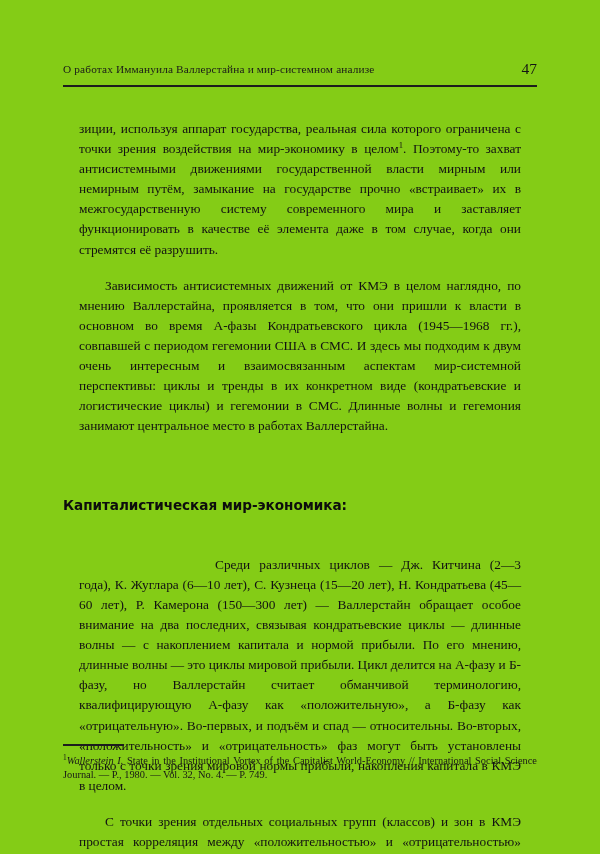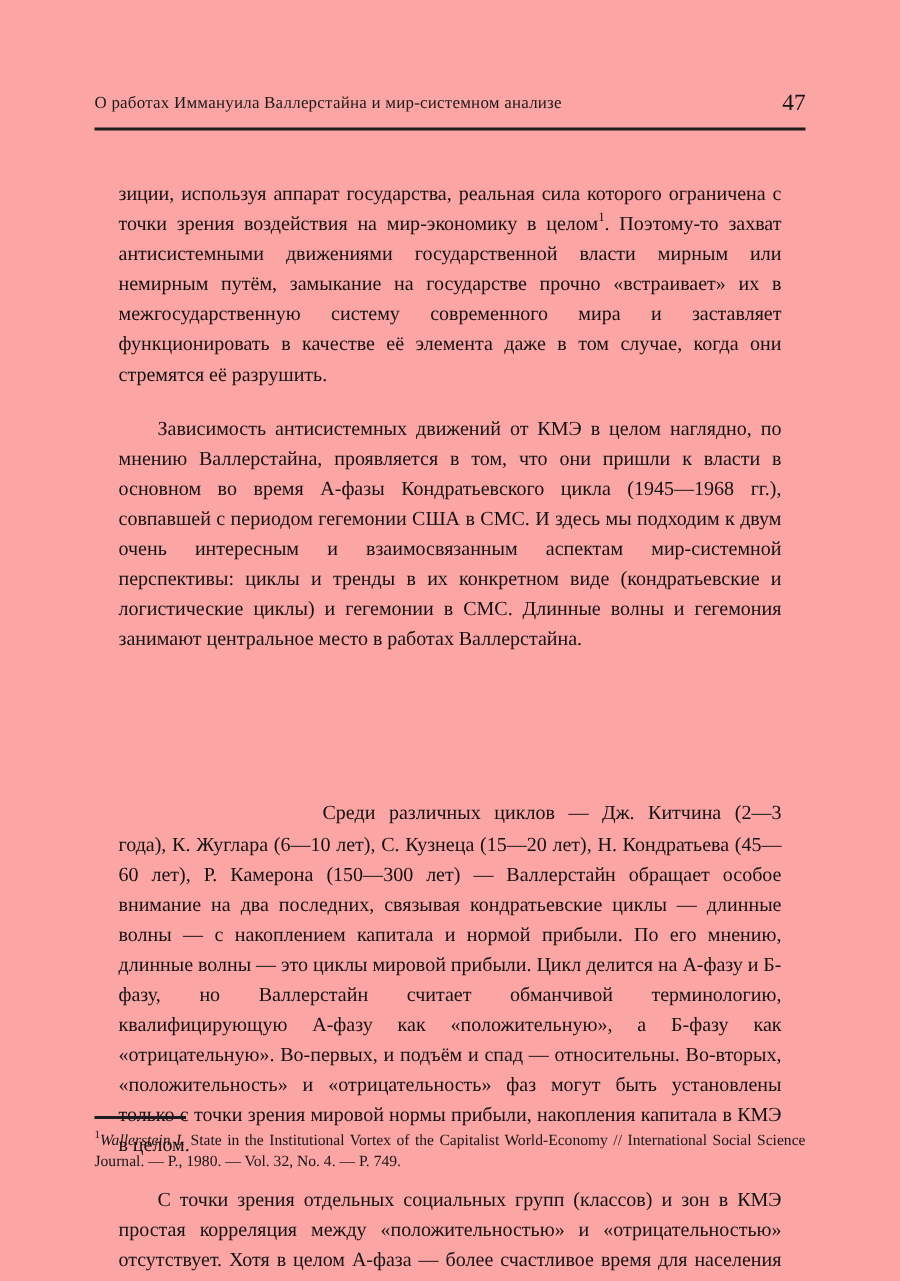--- a/index.html
+++ b/index.html
@@ -15,21 +15,21 @@
     color: #121212;
     overflow: hidden;
   }
 
   .page {
     position: absolute;
     left: 0;
     top: 0;
     width: 600px;
     height: 854px;
-    background: #fca5a5;
+    background: #84cc16;
   }
 
   
   .runhead {
     position: absolute;
     left: 63px;
     top: 63px;
     width: 474px;
     height: 20px;
   }
@@ -144,20 +144,21 @@
   <div class="runhead-rule"></div>
 
   <div class="body-block">
 
     <p class="para no-indent"><span>зиции, используя аппарат государства, реальная сила которого ограничена с точки зрения воздействия на мир-экономику в целом</span><sup class="fnref">1</sup><span>. Поэтому-то захват антисистемными движениями государственной власти мирным или немирным путём, замыкание на государстве прочно «встраивает» их в межгосударственную систему современного мира и заставляет функционировать в качестве её элемента даже в том случае, когда они стремятся её разрушить.</span></p>
 
     <p class="para">Зависимость антисистемных движений от КМЭ в целом наглядно, по мнению Валлерстайна, проявляется в том, что они пришли к власти в основном во время А-фазы Кондратьевского цикла (1945—1968 гг.), совпавшей с периодом гегемонии США в СМС. И здесь мы подходим к двум очень интересным и взаимосвязанным аспектам мир-системной перспективы: циклы и тренды в их конкретном виде (кондратьевские и логистические циклы) и гегемонии в СМС. Длинные волны и гегемония занимают центральное место в работах Валлерстайна.</p>
 
     <div class="heading-gap-before"></div>
 
+    <div class="section-heading">Капиталистическая мир-экономика:</div>
 
     <div class="heading-gap-after"></div>
 
     <p class="para wide-indent">Среди различных циклов — Дж. Китчина (2—3 года), К. Жуглара (6—10 лет), С. Кузнеца (15—20 лет), Н. Кондратьева (45—60 лет), Р. Камерона (150—300 лет) — Валлерстайн обращает особое внимание на два последних, связывая кондратьевские циклы — длинные волны — с накоплением капитала и нормой прибыли. По его мнению, длинные волны — это циклы мировой прибыли. Цикл делится на А-фазу и Б-фазу, но Валлерстайн считает обманчивой терминологию, квалифицирующую А-фазу как «положительную», а Б-фазу как «отрицательную». Во-первых, и подъём и спад — относительны. Во-вторых, «положительность» и «отрицательность» фаз могут быть установлены только с точки зрения мировой нормы прибыли, накопления капитала в КМЭ в целом.</p>
 
     <p class="para">С точки зрения отдельных социальных групп (классов) и зон в КМЭ простая корреляция между «положительностью» и «отрицательностью» отсутствует. Хотя в целом А-фаза — более счастливое время для населения мира, чем Б-фаза, каждая из них имеет свои положительные и отрицательные аспекты с точки зрения благосостояния отдельных групп и секторов населения. В Б-фазе может произойти снижение оплаты труда служащих, но повышение оплаты труда рабочих; в одних зонах — падение производства, в других — рост. Таким образом, необходимо отказаться от эмоционального под-</p>
 
   </div>
 
   <div class="footnote">

